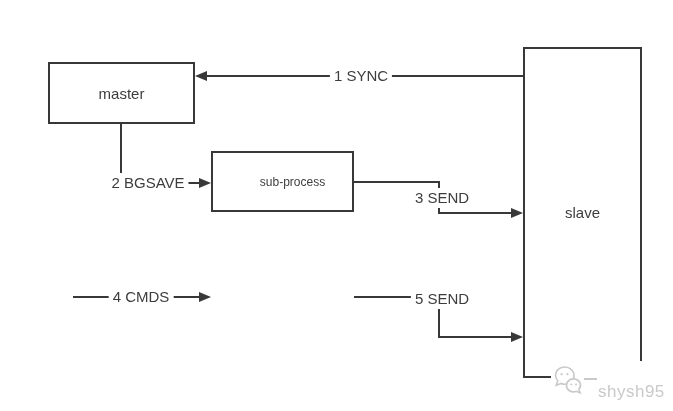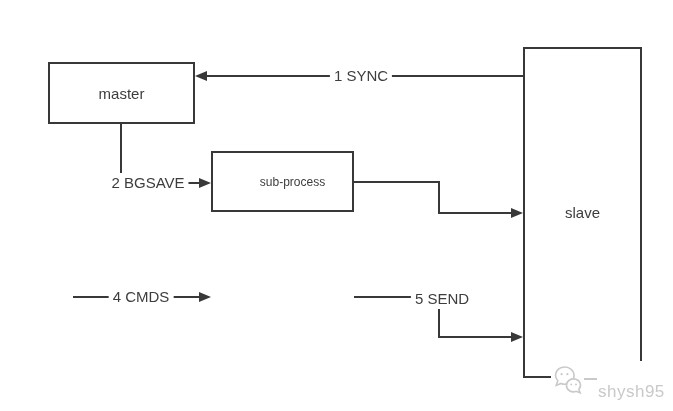--- a/index.html
+++ b/index.html
@@ -107,20 +107,21 @@
 
   <div class="vline" style="left:120px; top:109px; height:75px;"></div>
   <div class="hline" style="left:120px; top:182px; width:80px;"></div>
   <div class="arrow right" style="left:199px; top:178px;"></div>
   <div class="edge-label" style="left:132px; top:183px;margin-left:16px;">2 BGSAVE</div>
 
   <div class="hline" style="left:354px; top:181px; width:86px;"></div>
   <div class="vline" style="left:438px; top:181px; height:33px;"></div>
   <div class="hline" style="left:438px; top:212px; width:73px;"></div>
   <div class="arrow right" style="left:511px; top:208px;"></div>
+  <div class="edge-label" style="left:442px; top:198px;">3 SEND</div>
 
   <div class="hline" style="left:73px; top:296px; width:126px;"></div>
   <div class="arrow right" style="left:199px; top:292px;"></div>
   <div class="edge-label" style="left:141px; top:297px;">4 CMDS</div>
 
   <div class="hline" style="left:354px; top:296px; width:86px;"></div>
   <div class="vline" style="left:438px; top:296px; height:42px;"></div>
   <div class="hline" style="left:438px; top:336px; width:73px;"></div>
   <div class="arrow right" style="left:511px; top:332px;"></div>
   <div class="edge-label" style="left:442px; top:299px;">5 SEND</div>

